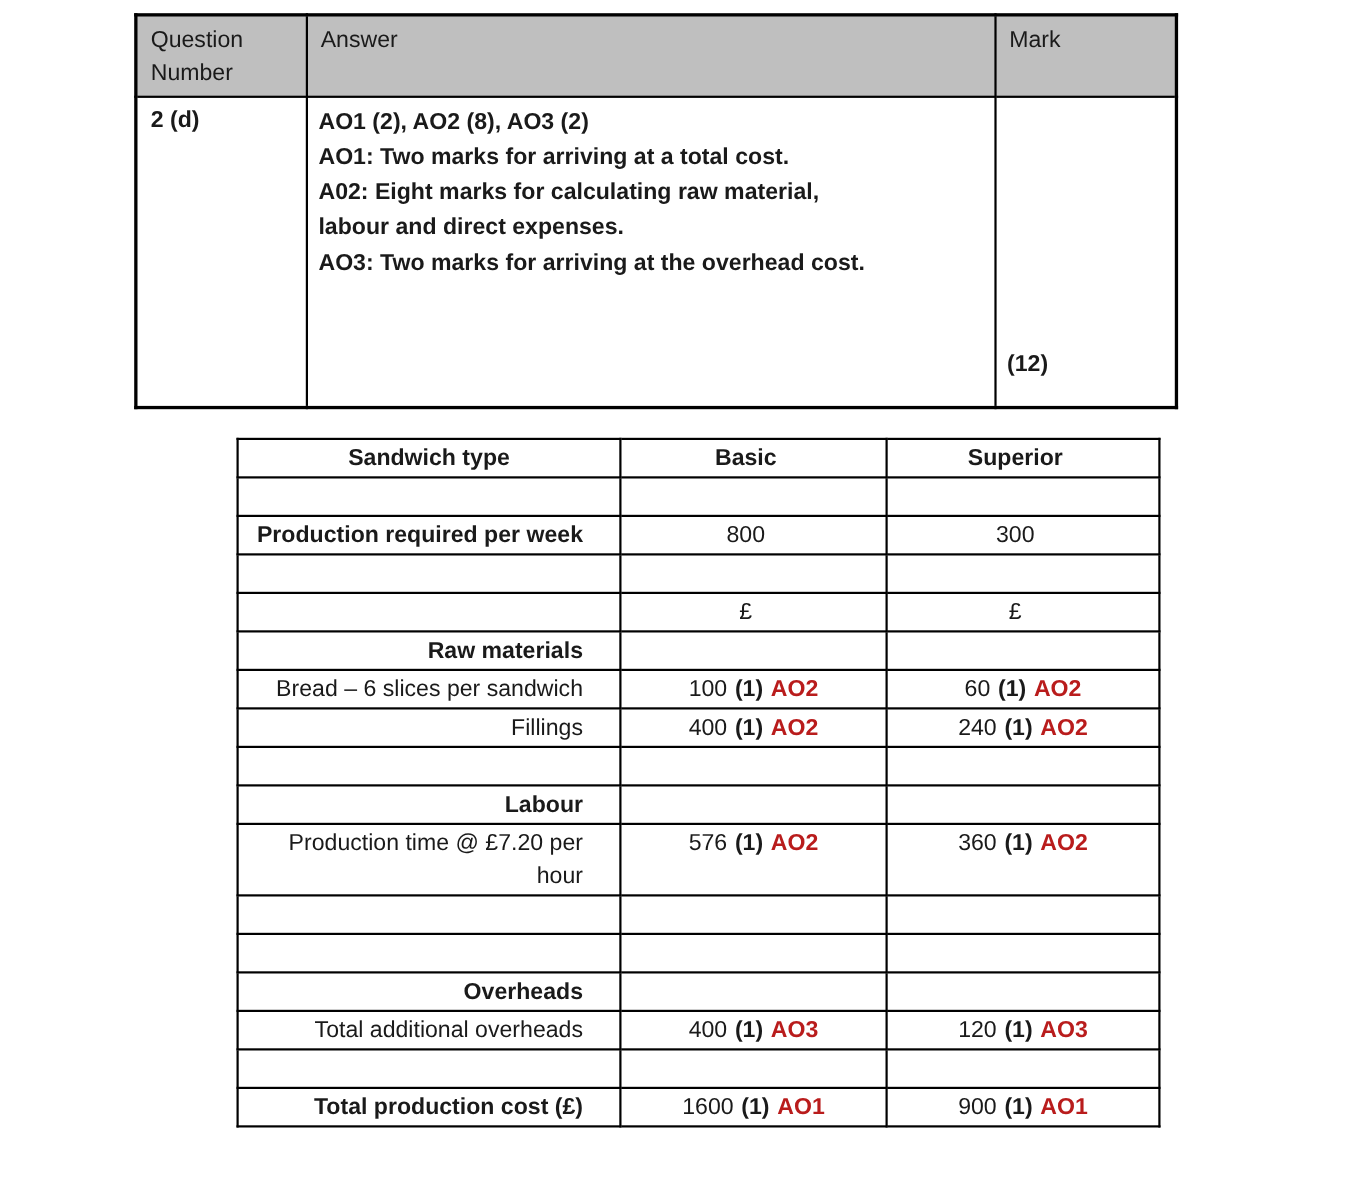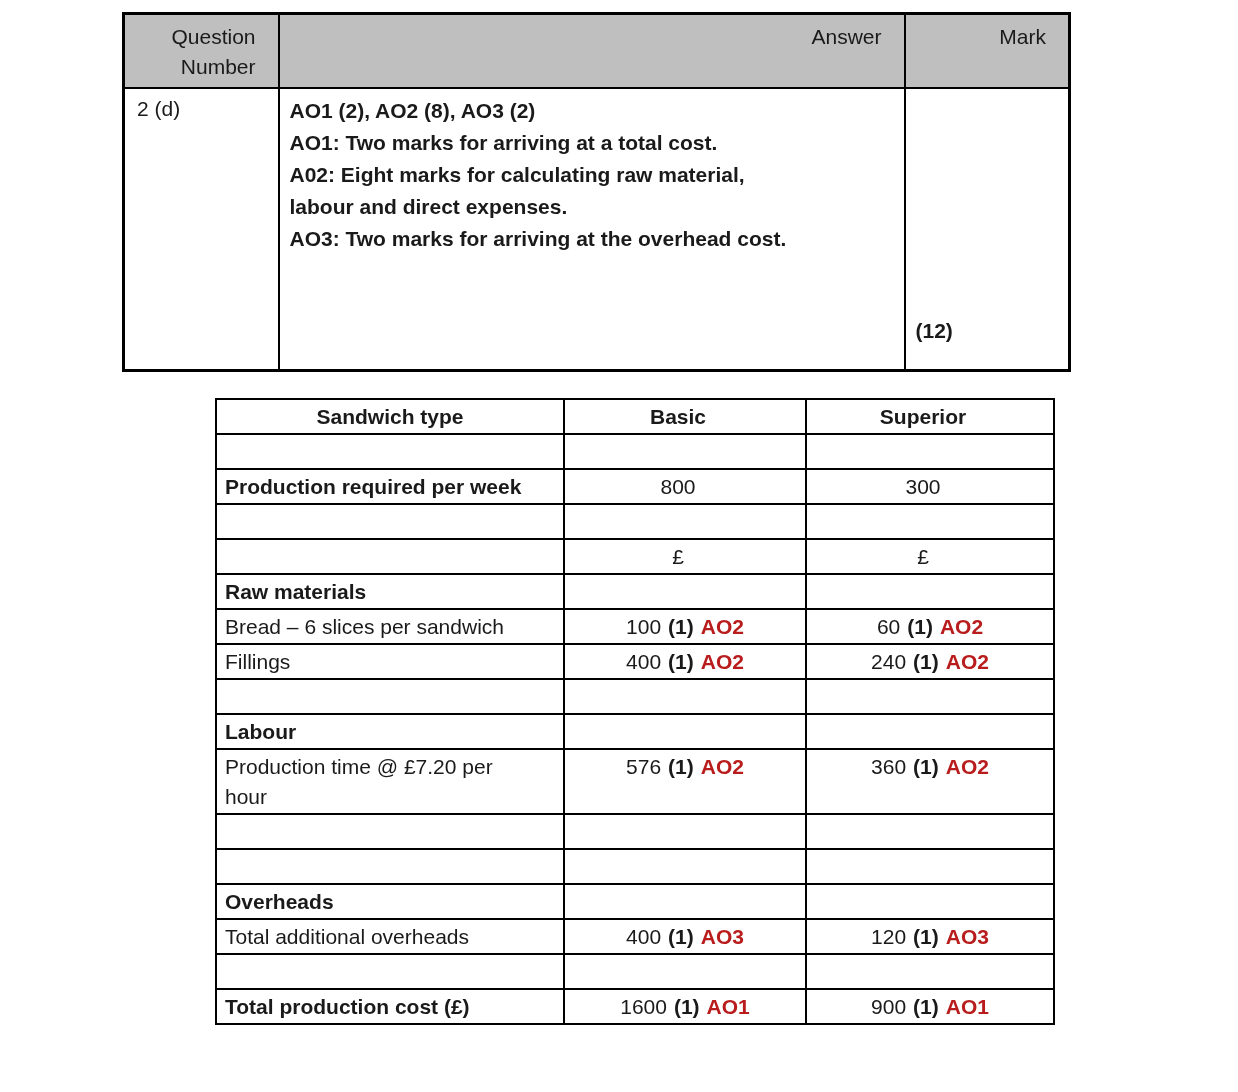--- a/index.html
+++ b/index.html
@@ -10,36 +10,36 @@
     color: #1a1a1a;
   }
   .page { position: relative; width: 1238px; height: 1092px; overflow: hidden; }
 
   table { border-collapse: collapse; table-layout: fixed; }
 
   
   .ms-table { position: absolute; left: 122px; top: 12px; width: 946px; border: 3px solid #000; }
   .ms-table th, .ms-table td { border: 2px solid #000; font-size: 21px; }
   .ms-table th {
-    background: #bfbfbf; font-weight: normal; text-align: right;
+    background: #bfbfbf; font-weight: normal; text-align: left;
     vertical-align: top; padding: 7px 22px 5px 12px; height: 66px; line-height: 30px;
   }
-  .q-cell { font-weight: normal; vertical-align: top; padding: 8px 8px 0 12px; height: 282px; }
+  .q-cell { font-weight: bold; vertical-align: top; padding: 8px 8px 0 12px; height: 282px; }
   .a-cell { vertical-align: top; padding: 6px 10px 0 10px; }
   .a-line { font-weight: bold; line-height: 32px; white-space: nowrap; }
   .m-cell { vertical-align: bottom; padding: 0 0 26px 10px; }
   .m-cell div { font-weight: bold; }
 
   
   .cost-table { position: absolute; left: 215px; top: 398px; width: 838px; border: 2px solid #000; }
   .cost-table td { border: 2px solid #000; font-size: 21px; vertical-align: top; padding: 2px 8px 1px 8px; line-height: 30px; }
   .row-header td { height: 20px; text-align: center; font-weight: bold; }
   .row-blank td  { height: 31px; }
   .row-data td   { height: 33px; }
-  .c-label { text-align: left; padding-left: 9px; }
+  .c-label { text-align: right; padding-left: 9px; }
   .row-header .c-label { text-align: center; }
   .label-inner { max-width: 305px; }
   .row-header .label-inner { max-width: none; }
   .label-bold .label-inner { font-weight: bold; }
   .c-val { text-align: center; }
   .mk { font-weight: bold; margin-left: 7px; }
   .ao { font-weight: bold; color: #b91c1c; margin-left: 7px; }
 </style>
 </head>
 <body>

